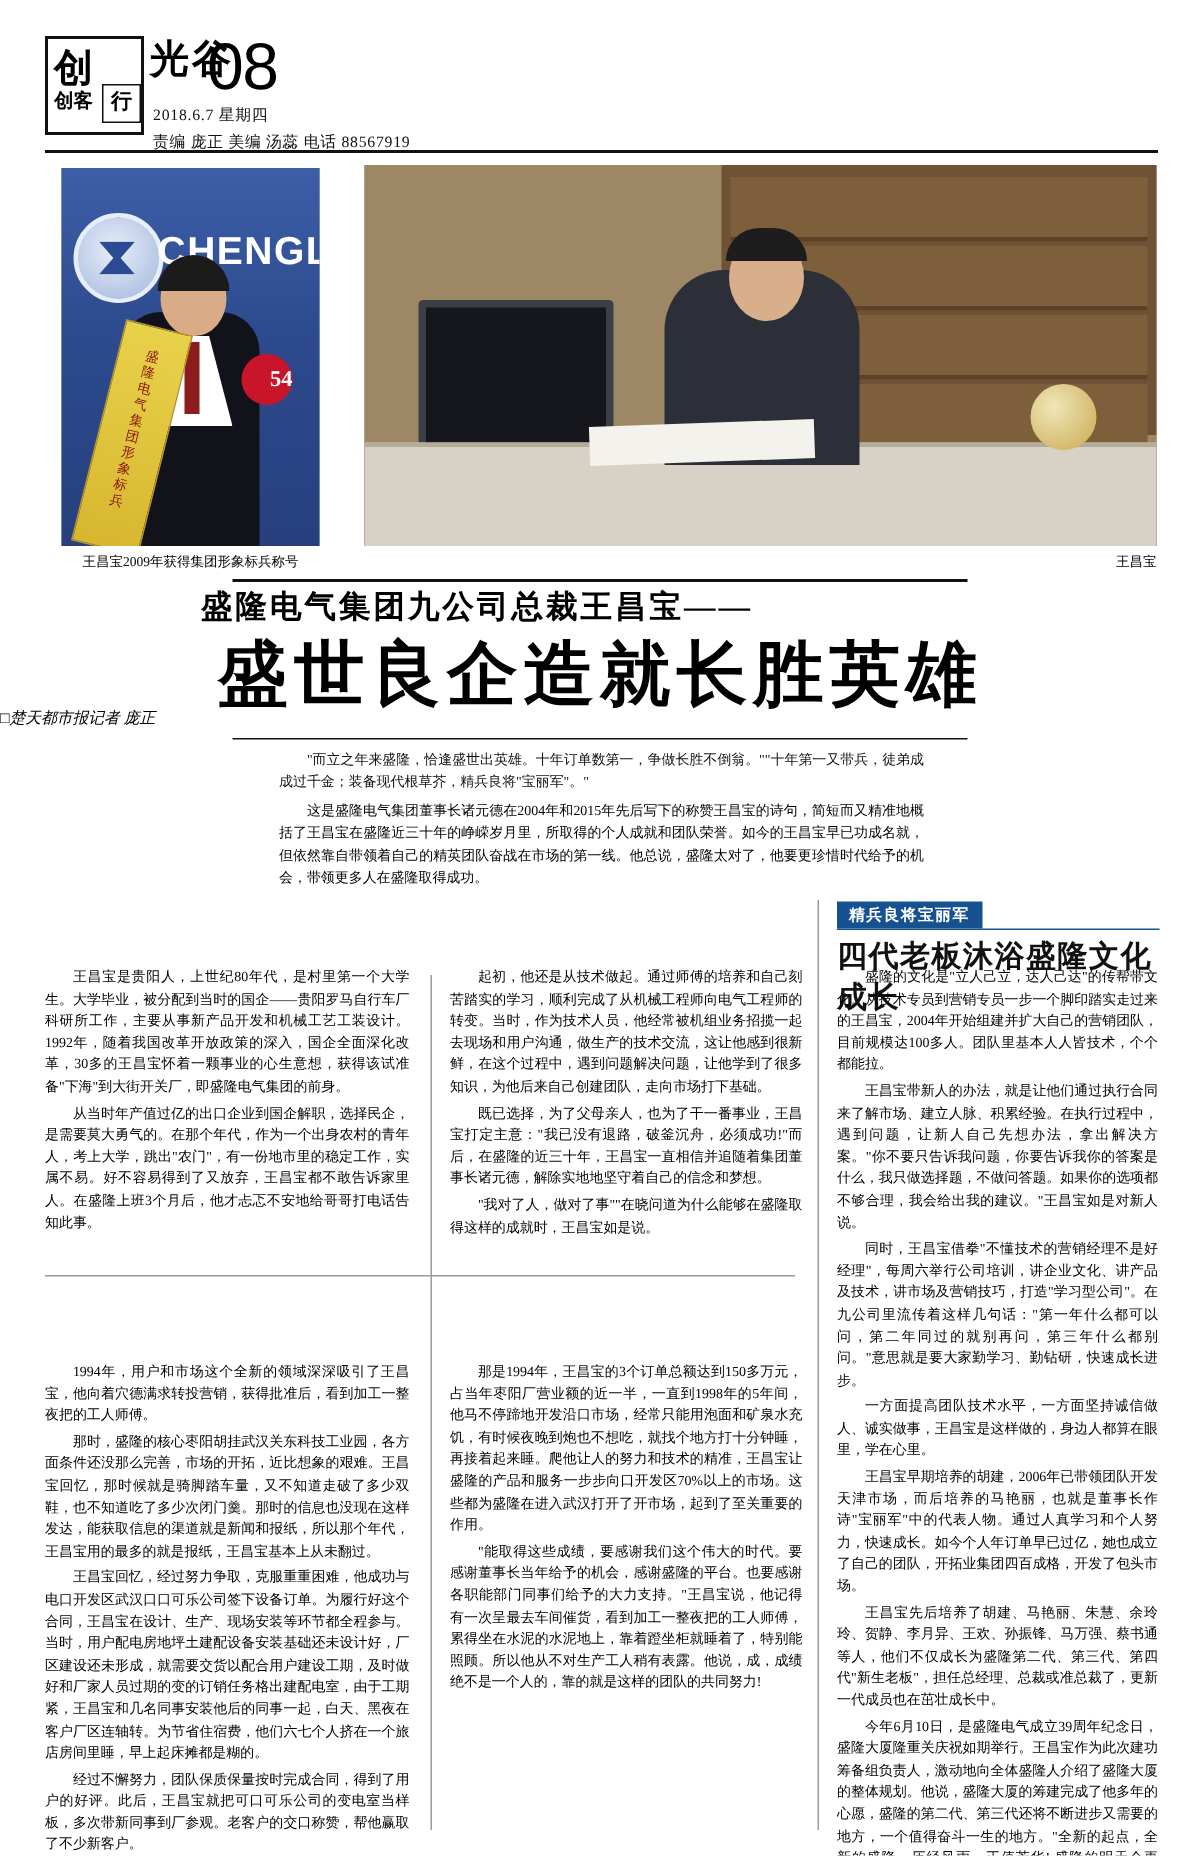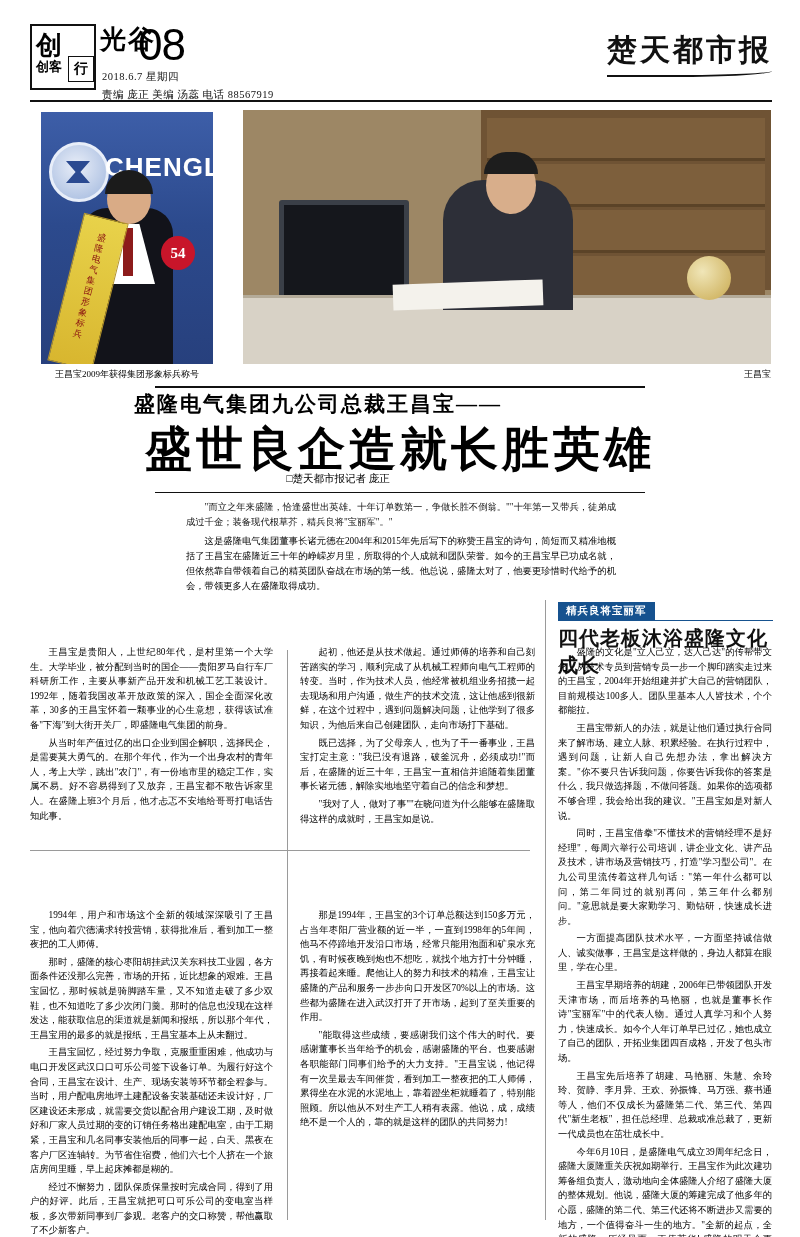--- a/index.html
+++ b/index.html
@@ -32,37 +32,37 @@
   .pl-logo{position:absolute;left:8px;top:30px;width:54px;height:54px;border-radius:50%;background:radial-gradient(circle at 45% 40%,#e9eef8,#9fb6dd);border:3px solid #e8eef9;}
   .pl-logo:after{content:"";position:absolute;left:14px;top:16px;width:24px;height:22px;background:#2b4a91;clip-path:polygon(0 0,100% 0,60% 50%,100% 100%,0 100%,40% 50%);}
   .pl-text{position:absolute;left:64px;top:40px;color:#fff;font-size:26px;font-weight:bold;letter-spacing:1px;font-family:"Liberation Sans",sans-serif;}
   .pl-body{position:absolute;left:40px;top:96px;width:92px;height:160px;background:#12131a;border-radius:26px 26px 0 0;}
   .pl-head{position:absolute;left:66px;top:62px;width:44px;height:50px;background:#d9ab86;border-radius:22px/26px;}
   .pl-hair{position:absolute;left:64px;top:58px;width:48px;height:24px;background:#1b1b1b;border-radius:24px 24px 0 0;}
   .pl-shirt{position:absolute;left:62px;top:112px;width:52px;height:60px;background:#fff;clip-path:polygon(30% 0,70% 0,100% 100%,0 100%);}
   .pl-tie{position:absolute;left:82px;top:116px;width:10px;height:48px;background:#8c1b1b;}
   .pl-sash{position:absolute;left:24px;top:104px;width:44px;height:150px;background:linear-gradient(#e8d24a,#d8b62f);transform:rotate(14deg);border:1px solid #b6952a;}
   .pl-sash span{display:block;margin:14px auto 0;width:16px;color:#8a1111;font-size:9px;line-height:11px;text-align:center;}
-  .pl-badge{position:absolute;left:120px;top:124px;width:34px;height:34px;border-radius:50%;background:#c8152a;color:#fff;font-size:15px;font-weight:bold;text-align:center;line-height:34px;}
+  .pl-badge{position:absolute;left:120px;top:124px;width:34px;height:34px;border-radius:50%;background:#c8152a;color:#fff;font-size:15px;font-weight:bold;text-align:right;line-height:34px;}
   .pr-wall{position:absolute;inset:0;background:#9d8765;}
   .pr-shelf{position:absolute;left:238px;top:0;width:290px;height:180px;background:#6f5334;border-left:4px solid #53destroy;}
   .shelfrow{position:absolute;left:6px;right:6px;height:40px;background:#7d5f3c;border-bottom:3px solid #5b4327;}
   .pr-desk{position:absolute;left:0;bottom:0;width:100%;height:66px;background:#d8d2c6;border-top:3px solid #b4ab99;}
   .pr-person{position:absolute;left:200px;bottom:54px;width:130px;height:130px;background:#2d2f38;border-radius:40px 40px 0 0;}
   .pr-head{position:absolute;left:243px;bottom:150px;width:50px;height:58px;background:#d8ae8b;border-radius:25px/29px;}
   .pr-hair{position:absolute;left:241px;bottom:190px;width:54px;height:22px;background:#1d1d1d;border-radius:27px 27px 0 0;}
   .pr-monitor{position:absolute;left:36px;bottom:62px;width:120px;height:92px;background:#15171c;border:5px solid #3a3f47;border-radius:3px;}
   .pr-globe{position:absolute;right:40px;bottom:64px;width:44px;height:44px;border-radius:50%;background:radial-gradient(circle at 35% 35%,#f0e6b8,#c9a94f);}
   .pr-paper{position:absolute;left:150px;bottom:56px;width:150px;height:26px;background:#f4f2ec;transform:rotate(-2deg);}
 
   
   .head-rule{position:absolute;left:155px;top:386px;width:490px;border-top:2px solid #111;}
   .kicker{position:absolute;left:0;top:390px;width:636px;text-align:center;font-size:21px;font-weight:bold;letter-spacing:2px;}
   .headline{position:absolute;left:0;top:418px;width:800px;text-align:center;font-size:47px;font-weight:bold;letter-spacing:4px;font-family:"Liberation Serif",serif;}
-  .byline{position:absolute;left:0;top:472px;width:676px;text-align:center;font-size:10.5px;}
+  .byline{position:absolute;left:0;top:472px;width:676px;text-align:left;font-size:10.5px;font-style:italic;}
   .head-rule2{position:absolute;left:155px;top:492px;width:490px;border-top:1px solid #111;}
 
   
   .lead{position:absolute;left:186px;top:500px;width:430px;font-size:9.3px;line-height:15px;text-align:justify;}
   .lead p{margin:0 0 4px 0;text-indent:2em;}
   .lead .quote{color:#111;}
 
   
   .sec{position:absolute;}
   .sec .tagbar{background:#16528f;color:#fff;font-size:10.5px;font-weight:bold;padding:2px 8px;display:inline-block;letter-spacing:1px;}
@@ -84,21 +84,20 @@
     <div class="logo-box">
       <div class="l1">创</div>
       <div class="l2">创客</div>
       <div class="l3">行</div>
     </div>
     <div class="kw-big" style="left:70px;">光谷</div>
     <div class="page-num">08</div>
     <div class="date-line">2018.6.7 星期四</div>
     <div class="editor-line">责编 庞正  美编 汤蕊  电话 88567919</div>
     <div class="paper-name">
-      <span>楚天都市报</span>
       <span class="swoosh"></span>
     </div>
   </div>
   <div class="rule-top"></div>
 
   <div class="photo-left">
     <div class="ph">
       <div class="pl-bg"></div>
       <div class="pl-logo"></div>
       <div class="pl-text">CHENGL</div>

